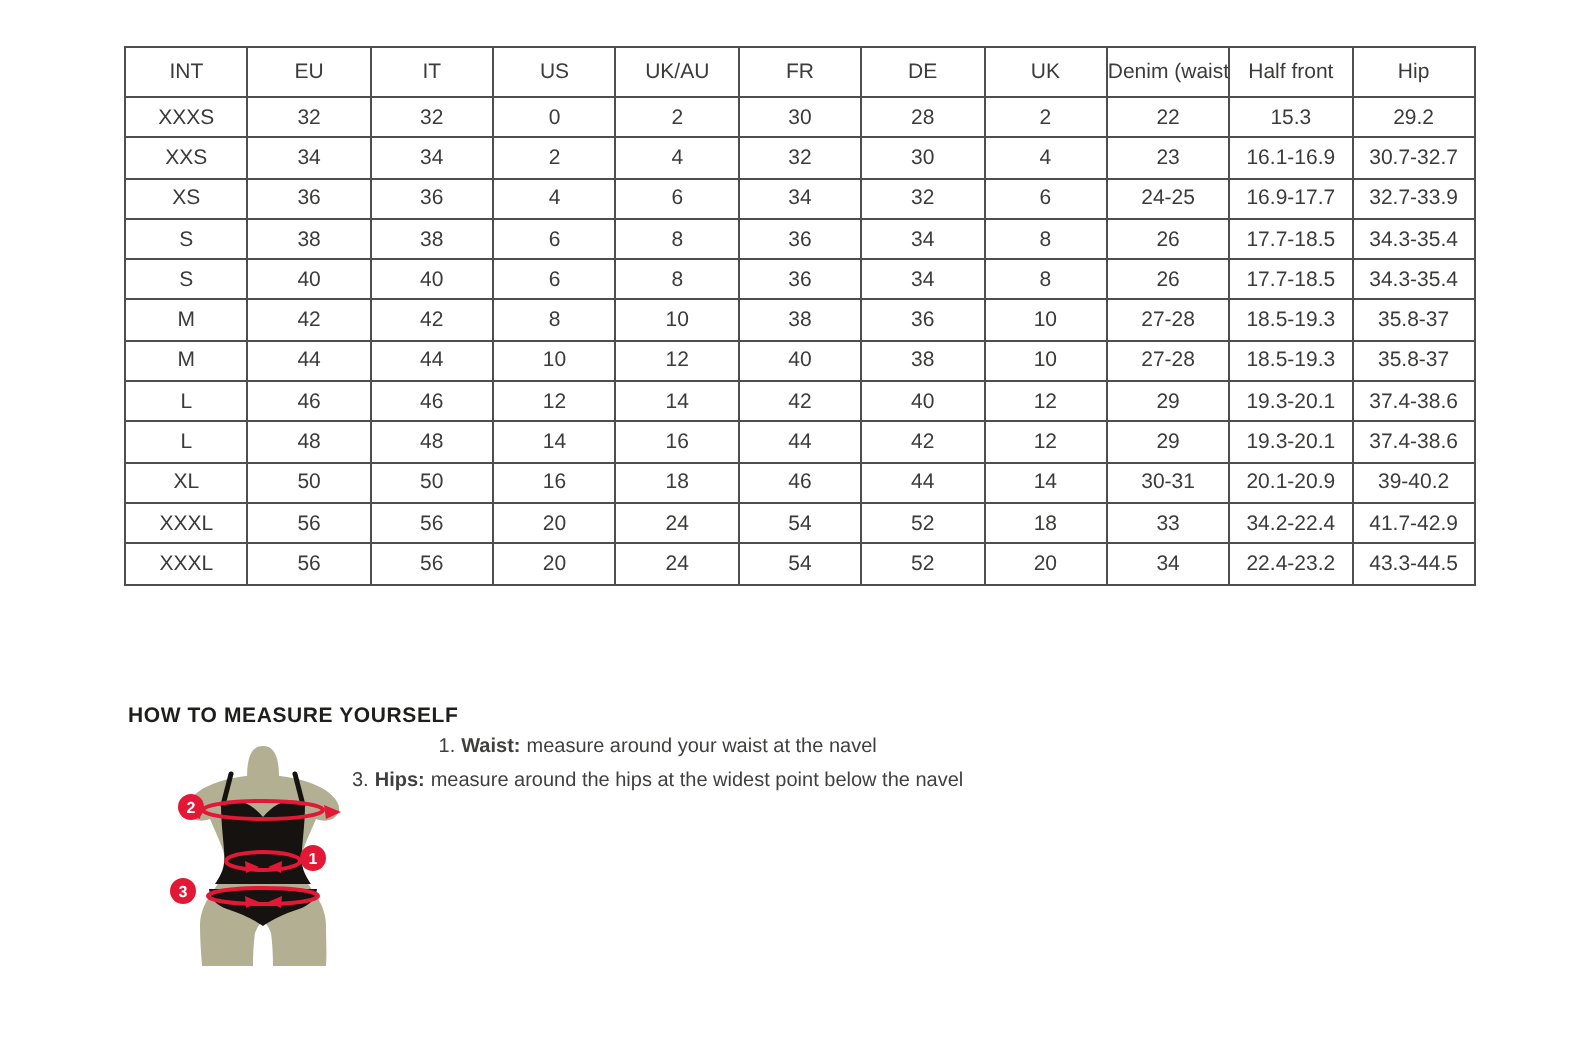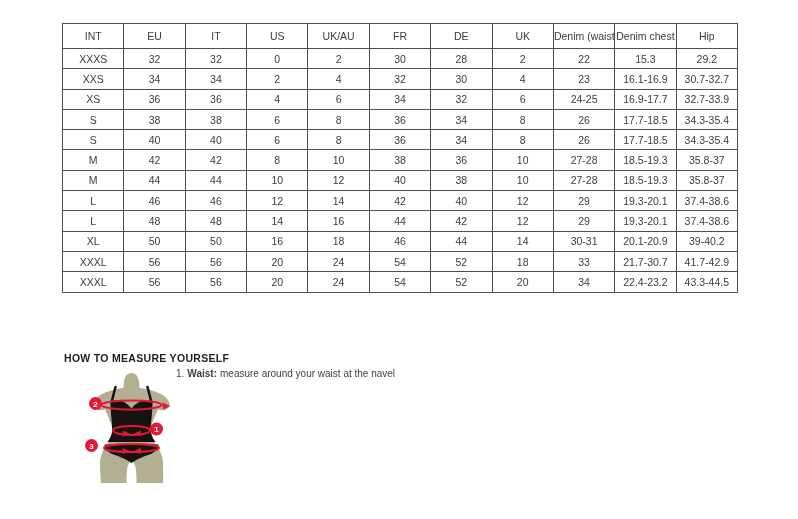--- a/index.html
+++ b/index.html
@@ -81,21 +81,21 @@
       <tr>
           <th>INT</th>
           <th>EU</th>
           <th>IT</th>
           <th>US</th>
           <th>UK/AU</th>
           <th>FR</th>
           <th>DE</th>
           <th>UK</th>
           <th>Denim (waist)</th>
-          <th>Denim chest</th>
+          <th>Half front</th>
           <th>Hip</th>
         </tr>
     </thead>
     <tbody>
         <tr>
           <td>XXXS</td>
           <td>32</td>
           <td>32</td>
           <td>0</td>
           <td>2</td>
@@ -226,21 +226,21 @@
         <tr>
           <td>XXXL</td>
           <td>56</td>
           <td>56</td>
           <td>20</td>
           <td>24</td>
           <td>54</td>
           <td>52</td>
           <td>18</td>
           <td>33</td>
-          <td>21.7-30.7</td>
+          <td>34.2-22.4</td>
           <td>41.7-42.9</td>
         </tr>
         <tr>
           <td>XXXL</td>
           <td>56</td>
           <td>56</td>
           <td>20</td>
           <td>24</td>
           <td>54</td>
           <td>52</td>
@@ -329,15 +329,18 @@
     <g>
       <circle cx="12.5" cy="74.5" r="6.5" fill="#e31837"></circle>
       <text class="badge-num" x="12.5" y="77.5">3</text>
     </g>
   </svg>
 
   <ol class="steps">
     <li class="step">
       <span class="num">1.</span><span class="lbl">Waist:</span><span class="txt">measure around your waist at the navel</span>
     </li>
+    <li class="step">
+      <span class="num">3.</span><span class="lbl">Hips:</span><span class="txt">measure around the hips at the widest point below the navel</span>
+    </li>
   </ol>
 
 </div>
 
 </body></html>

